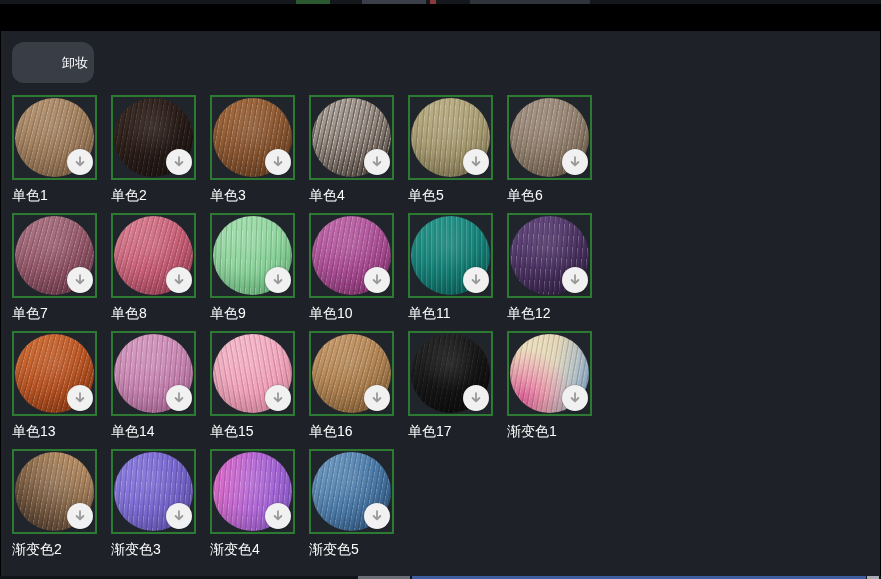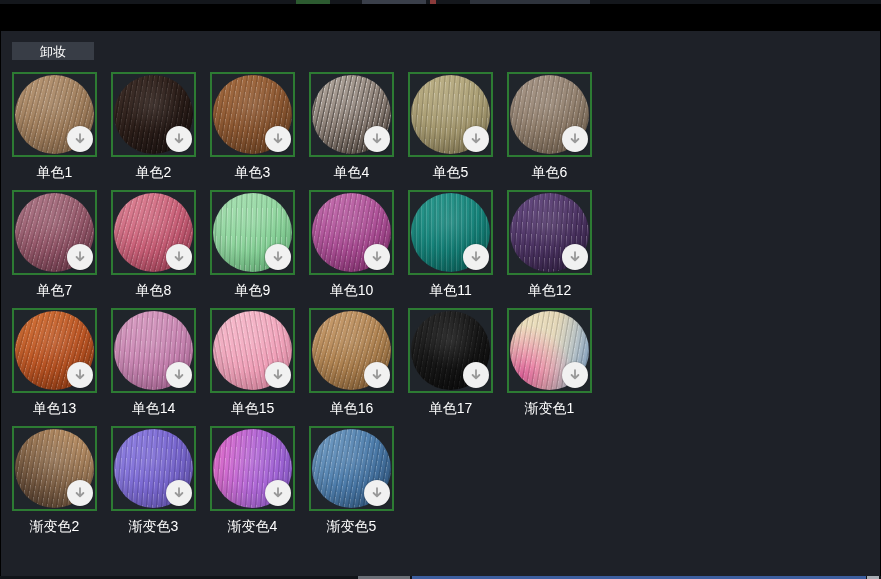--- a/index.html
+++ b/index.html
@@ -14,32 +14,32 @@
   .frag-b{left:470px;width:120px;background:#2e333c;}
   
   .titlebar{position:absolute;top:4px;left:1px;right:1px;height:27px;background:#ffffff;
             display:flex;align-items:center;padding-left:8px;box-sizing:border-box;}
   .obs-icon{width:15px;height:15px;display:inline-flex;}
   .title{margin-left:7px;font-size:12px;color:#111;}
   .close{position:absolute;right:6px;top:0;width:28px;height:27px;display:flex;
          align-items:center;justify-content:center;cursor:pointer;}
   
   .dbody{position:absolute;top:31px;left:1px;right:1px;bottom:3px;background:#1e2128;overflow:hidden;}
-  .remove-btn{display:block;margin:11px 0 0 11px;width:82px;height:18px;background:#383d46;
-              border:none;border-radius:0;color:#fff;font-size:13px;
-              font-family:"Liberation Sans","DejaVu Sans",sans-serif;cursor:pointer;}
+  .remove-btn{display:block;margin:11px 0 0 11px;width:82px;height:41px;background:#383d46;
+              border:none;border-radius:12px;color:#fff;font-size:13px;
+              font-family:"Liberation Sans","DejaVu Sans",sans-serif;cursor:pointer;text-align:right;}
   .grid{margin:12px 0 0 11px;width:600px;display:flex;flex-wrap:wrap;}
   .cell{width:85px;margin:0 14px 9px 0;cursor:pointer;}
   .tile{width:85px;height:85px;box-sizing:border-box;border:2px solid #2d7b33;
         background:#20252b;position:relative;}
   .hair{position:absolute;inset:1px;border-radius:50%;}
   .dl{position:absolute;right:2px;bottom:3px;width:26px;height:26px;border-radius:50%;
       background:#f1f1f1;display:flex;align-items:center;justify-content:center;
       box-shadow:0 0 2px rgba(0,0,0,.35);}
-  .lbl{margin-top:7px;text-align:center;color:#ffffff;font-size:14px;line-height:17px;height:17px;
+  .lbl{margin-top:7px;color:#ffffff;font-size:14px;line-height:17px;height:17px;
        white-space:nowrap;}
   
   .bottom-sliver{position:absolute;bottom:0;left:0;right:0;height:3px;background:#111419;}
   .bottom-sliver span{position:absolute;bottom:0;height:3px;display:block;}
   .bfrag-gray{left:358px;width:52px;background:#6b7078;}
   .bfrag-blue{left:412px;width:454px;background:#3d5fa0;}
   .bfrag-light{right:2px;width:12px;background:#a8adb5;}
 </style>
 </head>
 <body>

